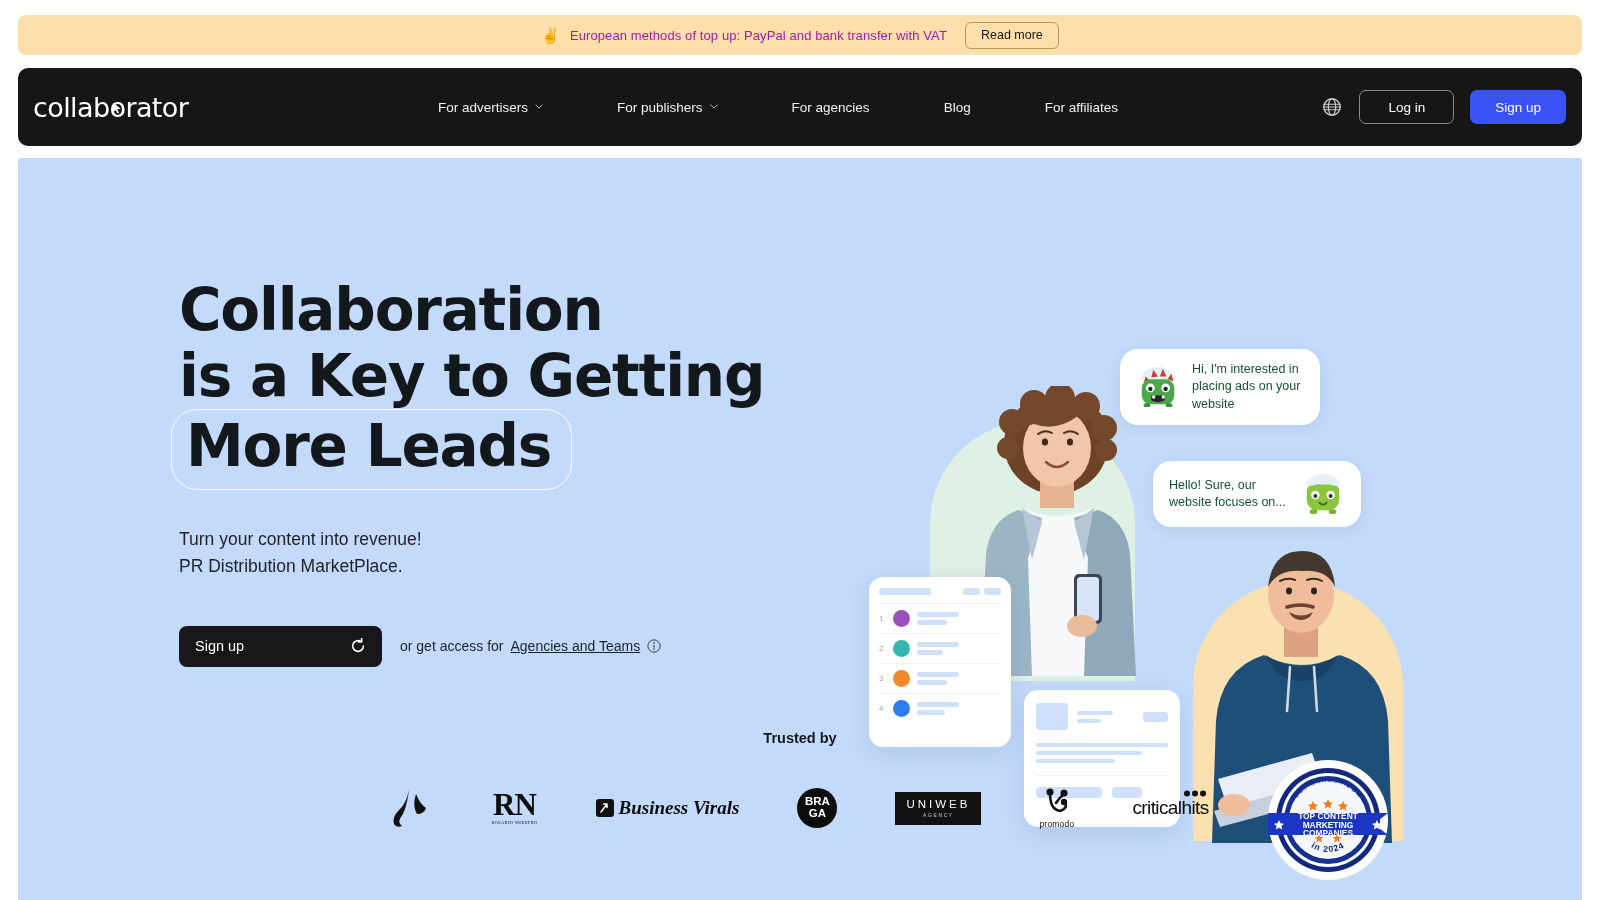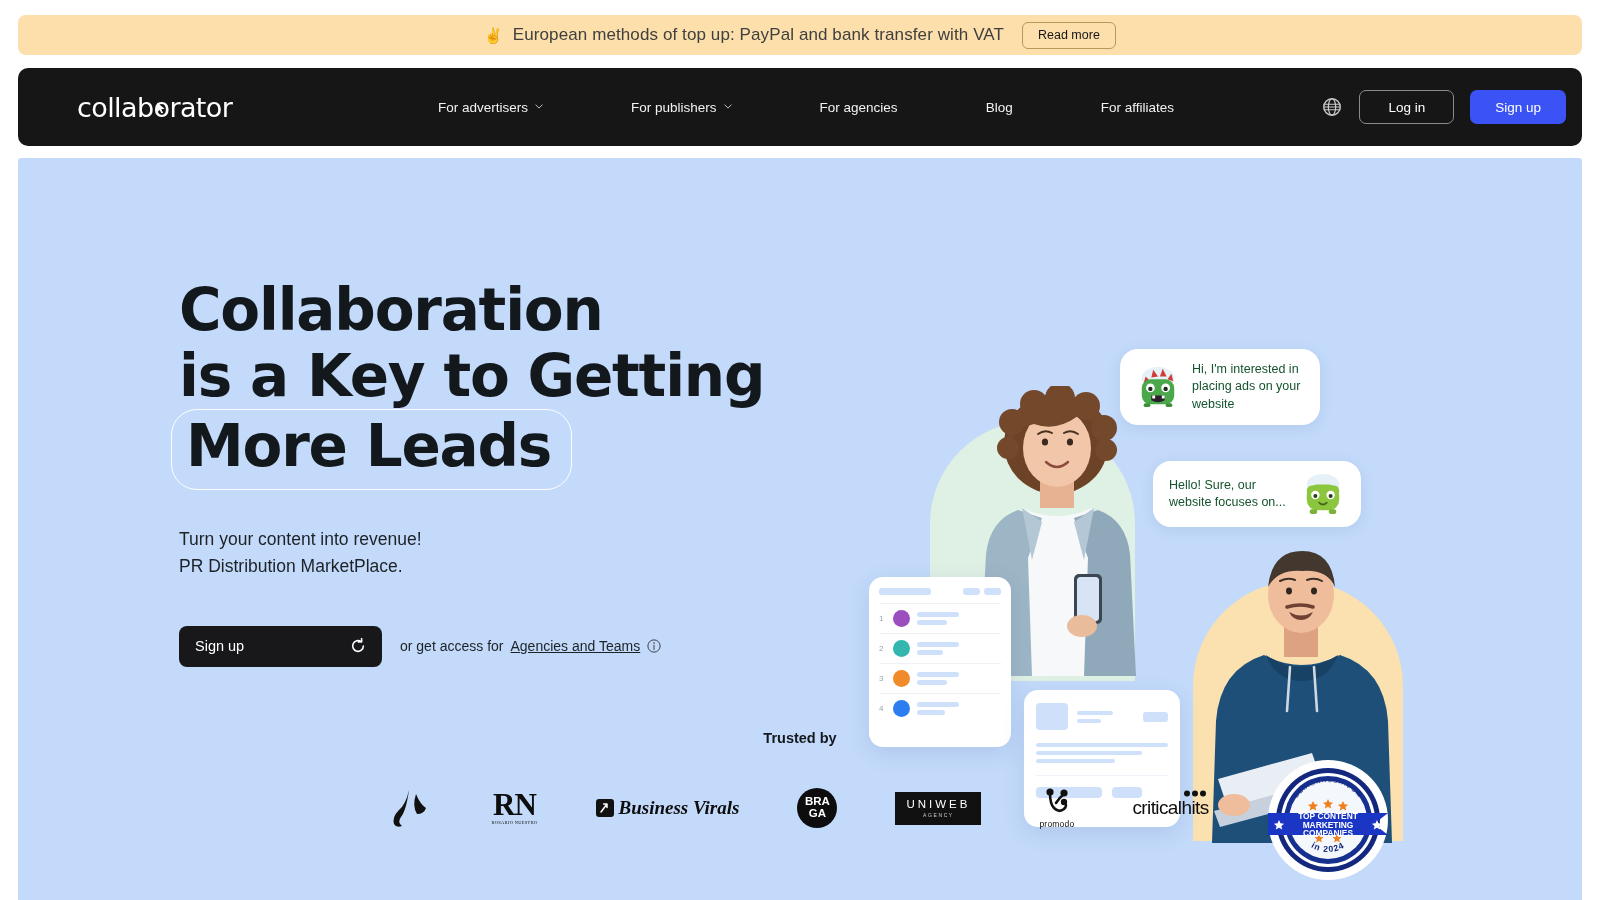--- a/index.html
+++ b/index.html
@@ -11,46 +11,45 @@
   }
   .page { position: relative; width: 1600px; height: 900px; background:#fff; }
 
   
   .promo {
     position: absolute; left: 18px; top: 15px; width: 1564px; height: 40px;
     background: #fcdfab; border-radius: 8px;
     display: flex; align-items: center; justify-content: center; gap: 10px;
   }
   .promo-emoji { font-size: 15px; line-height: 1; }
-  .promo-text { font-size: 17px; color: #404040; letter-spacing: .1px; text-align: right; }
+  .promo-text { font-size: 13px; color: #a21caf; letter-spacing: .1px; text-align: right; }
   .promo-btn {
     margin-left: 8px; height: 27px; padding: 0 15px;
     background: #fcdfab; border: 1px solid #b9975a; border-radius: 6px;
     font-size: 12.5px; color: #161616; cursor: pointer;
     display: flex; align-items: center; font-family: inherit;
   }
 
   
   .header {
     position: absolute; left: 18px; top: 68px; width: 1564px; height: 78px;
     background: #161616; border-radius: 10px;
     display: flex; align-items: center;
   }
   .logo {
     position: absolute; left: 15px; top: 50%; transform: translateY(-50%);
     display: flex; align-items: baseline;
     color: #fff; font-size: 27px; letter-spacing: -.6px; font-weight: 400;
     font-family: "DejaVu Sans", sans-serif;
-    margin-left: 44px;
   }
   .logo-o-wrap { position: relative; display:inline-block; }
   .cursor-mark { position: absolute; left: 50%; top: 52%; transform: translate(-50%,-46%); }
 
   .nav { position: absolute; left: 420px; top: 50%; transform: translateY(-50%);
-         display: flex; align-items: center; gap: 14px; }
+         display: flex; align-items: center; gap: 0; }
   .nav-item {
     display: flex; align-items: center; gap: 7px;
     color: #f2f2f2; font-size: 13.5px; cursor: pointer; white-space: nowrap;
     padding: 0 37px;
   }
   .nav-item:first-child { padding-left: 0; }
   .chev { width: 8px; height: 8px; position: relative; top: -1px; opacity: .85; }
 
   .header-right {
     position: absolute; right: 16px; top: 50%; transform: translateY(-50%);

